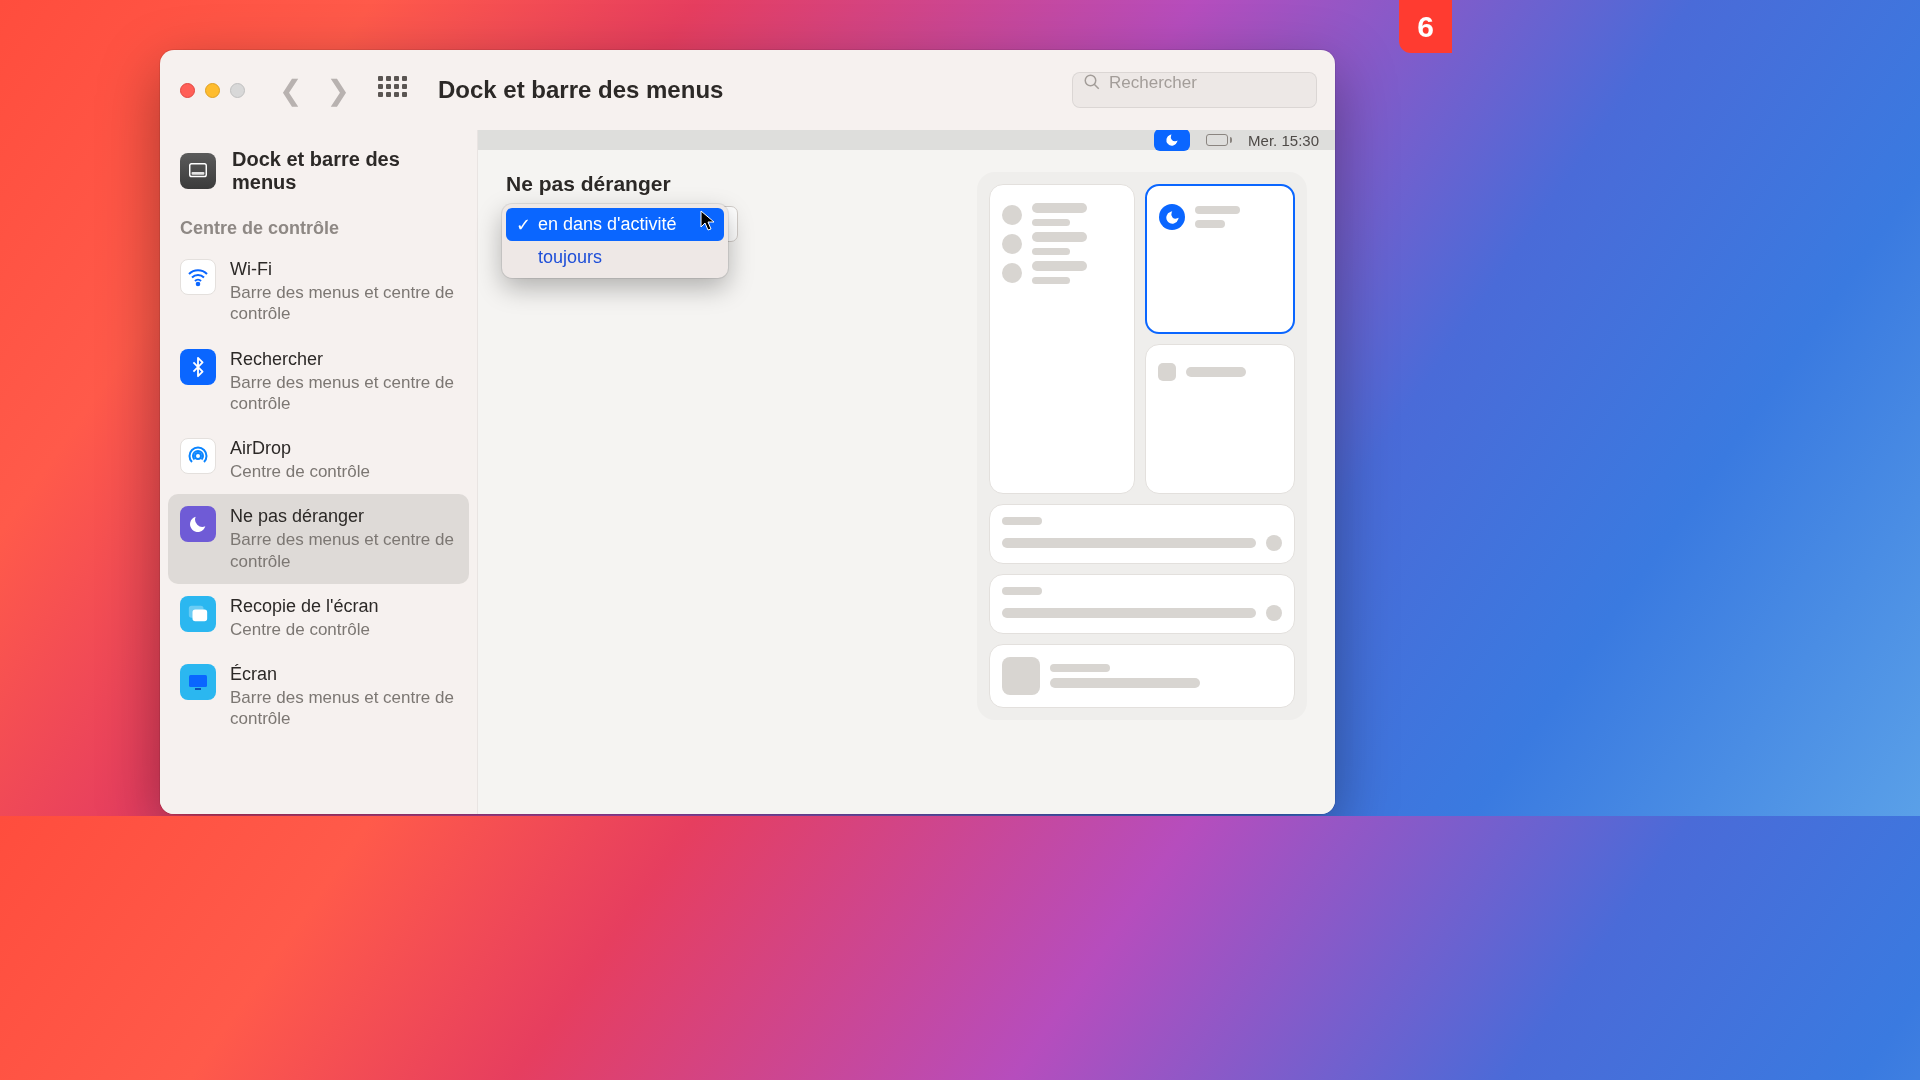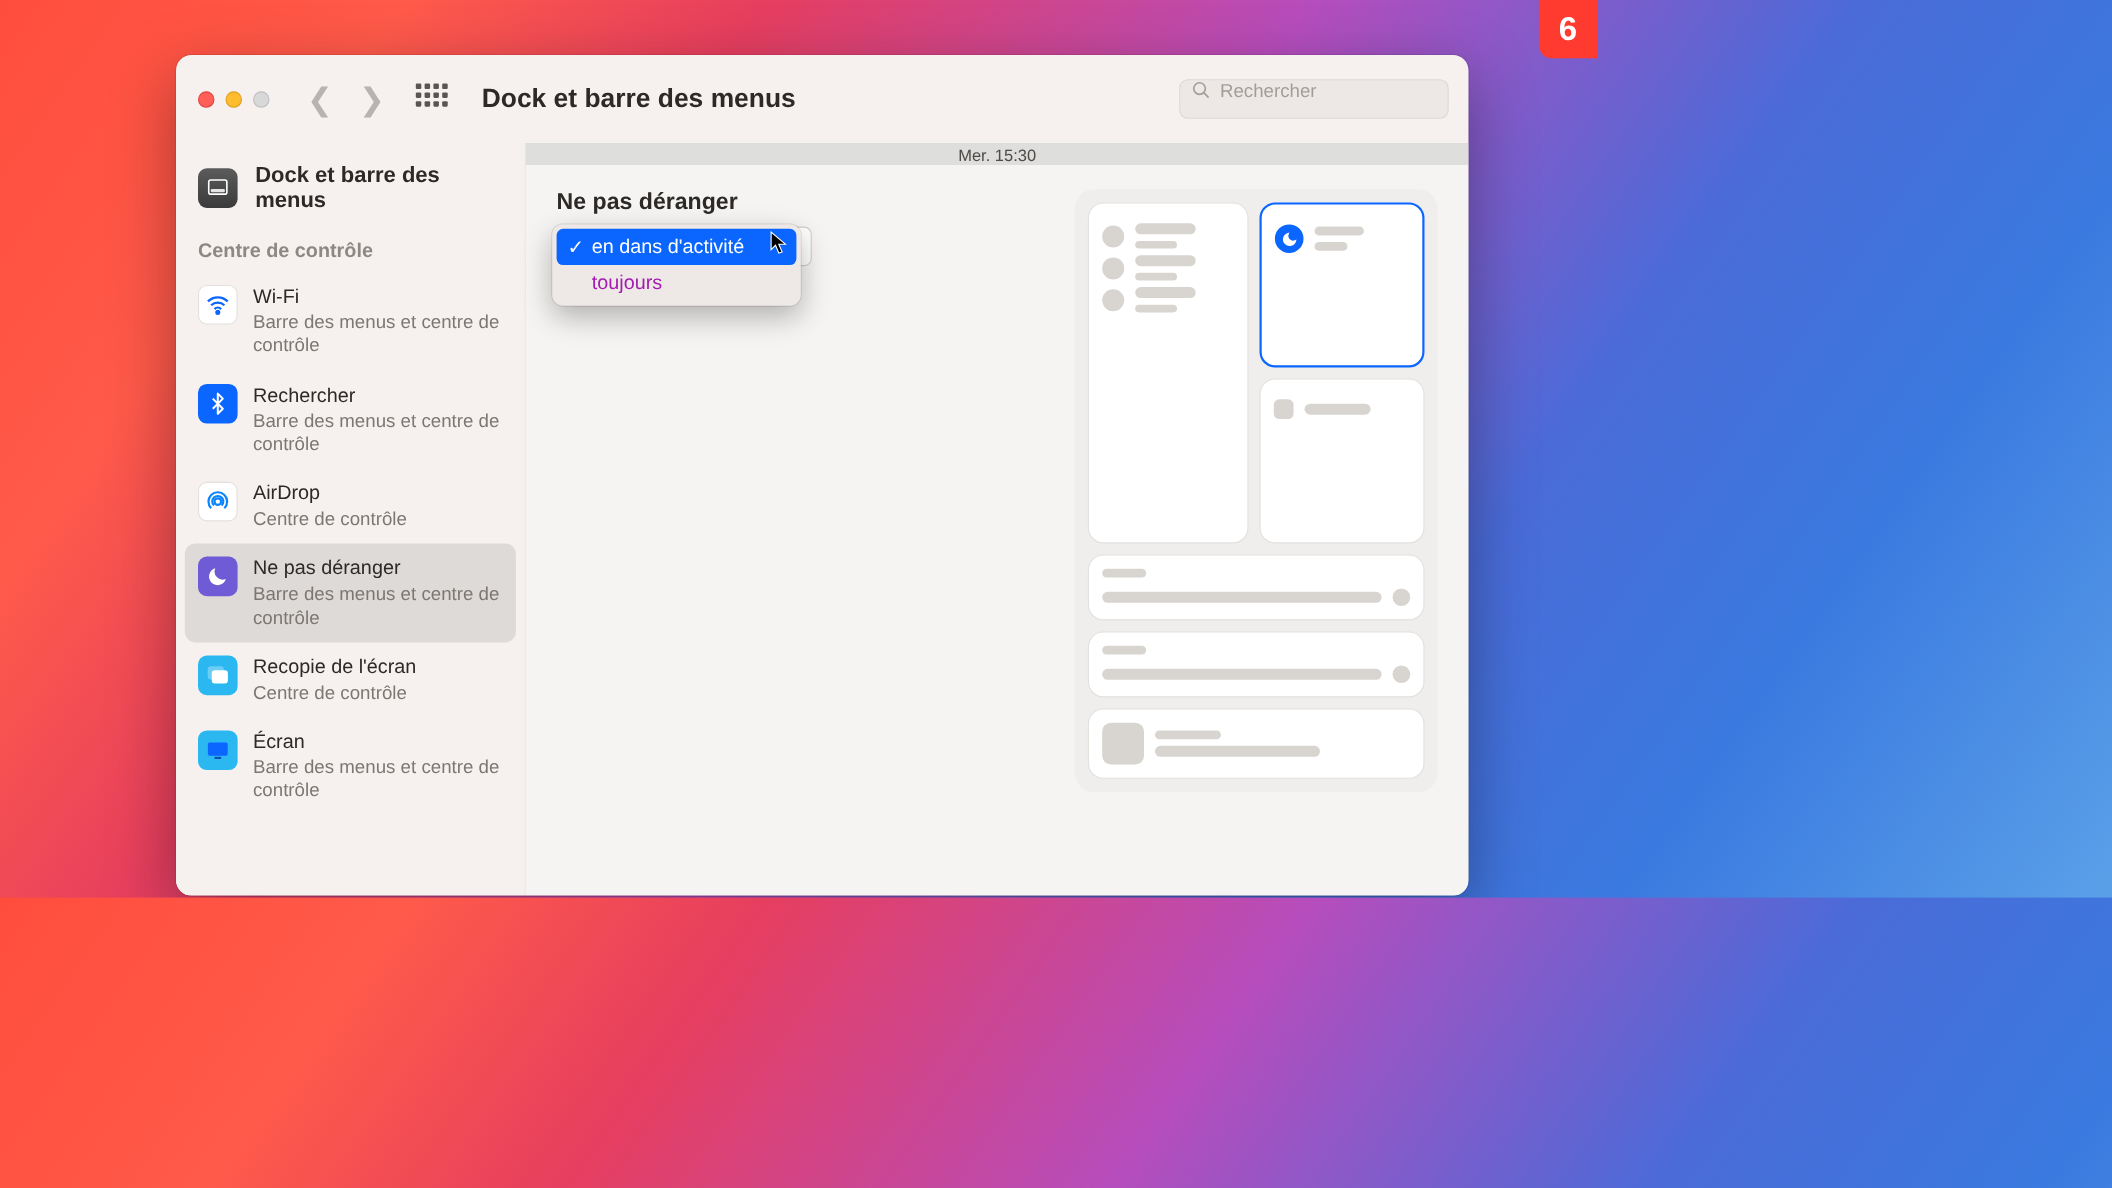--- a/index.html
+++ b/index.html
@@ -93,21 +93,21 @@
   .side-item .texts .name{font-size:18px; font-weight:400; color:#2c2927;}
   .side-item .texts .sub{font-size:17px; color:#7c7773; line-height:1.25; margin-top:2px; max-width:230px;}
   
   .main {
     flex:1; position:relative; background:#f5f4f2;
     display:flex; flex-direction:column;
   }
   .menubar-strip {
     height:20px; background:rgba(0,0,0,.09);
     display:flex; align-items:center; justify-content:flex-end;
-    gap:16px; padding:0 16px; color:#4e4a47; font-size:15px;flex-direction:column;
+    gap:16px; padding:0 16px; color:#4e4a47; font-size:15px;
   }
   .mb-pill{
     width:36px;height:22px;border-radius:6px;background:#0a66ff;
     display:flex;align-items:center;justify-content:center;
   }
   .mb-pill svg{width:14px;height:14px;stroke:#fff;fill:none;stroke-width:2;}
   .mb-battery{display:flex;align-items:center;gap:2px;}
   .mb-battery .shell{width:22px;height:12px;border:1.5px solid #8a8580;border-radius:3px;position:relative;}
   .mb-battery .cap{width:2px;height:6px;background:#8a8580;border-radius:0 2px 2px 0;}
   .content {
@@ -133,21 +133,21 @@
     position:absolute; top:-2px; left:-4px;
     width:226px;
     background:#eee8e6;
     border-radius:10px;
     box-shadow:0 10px 26px rgba(0,0,0,.28), 0 0 0 1px rgba(0,0,0,.08);
     padding:4px;
     z-index:5;
   }
   .dd-item{
     height:33px;border-radius:6px;display:flex;align-items:center;
-    padding:0 10px 0 10px;gap:8px;font-size:18px;color:#a21caf;cursor:pointer;
+    padding:0 10px 0 10px;gap:8px;font-size:18px;color:#1d4ed8;cursor:pointer;
   }
   .dd-item .tick{width:14px;display:inline-block;text-align:center;}
   .dd-item.hl{background:#0a66ff;color:#fff;}
   .dd-item.hl .tick{color:#fff;}
   .cursor-ptr{
     position:absolute; width:16px; height:22px;
     pointer-events:none;
   }
   .cursor-ptr svg{width:100%;height:100%;}
   

